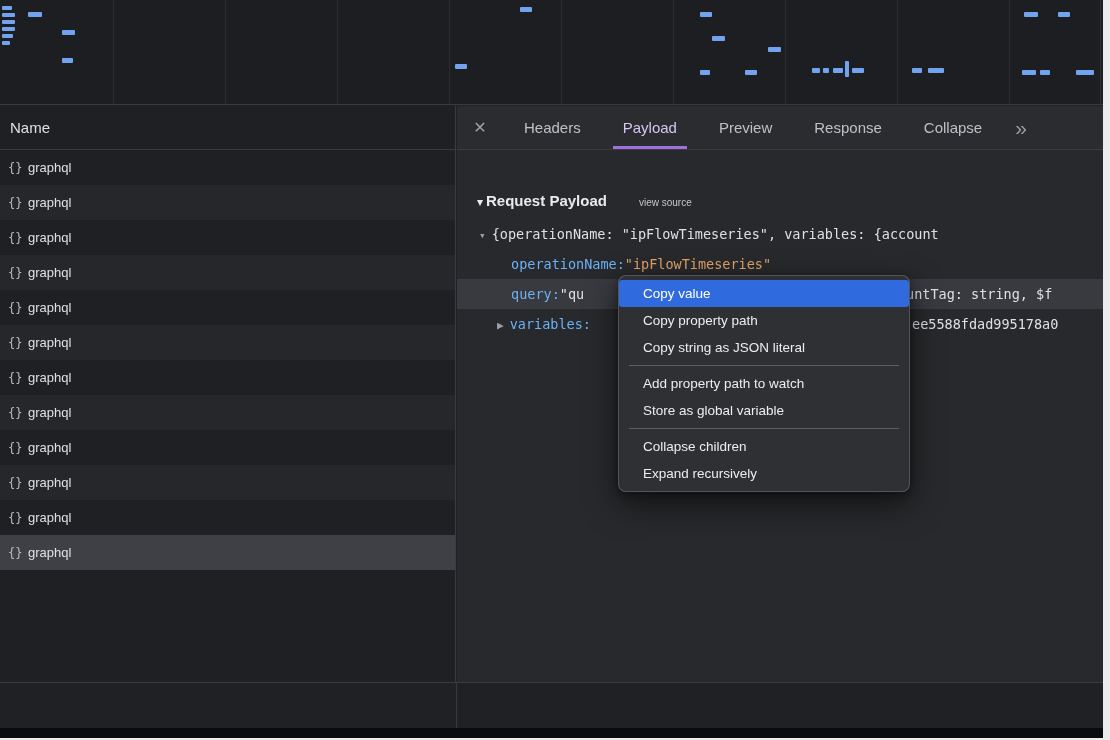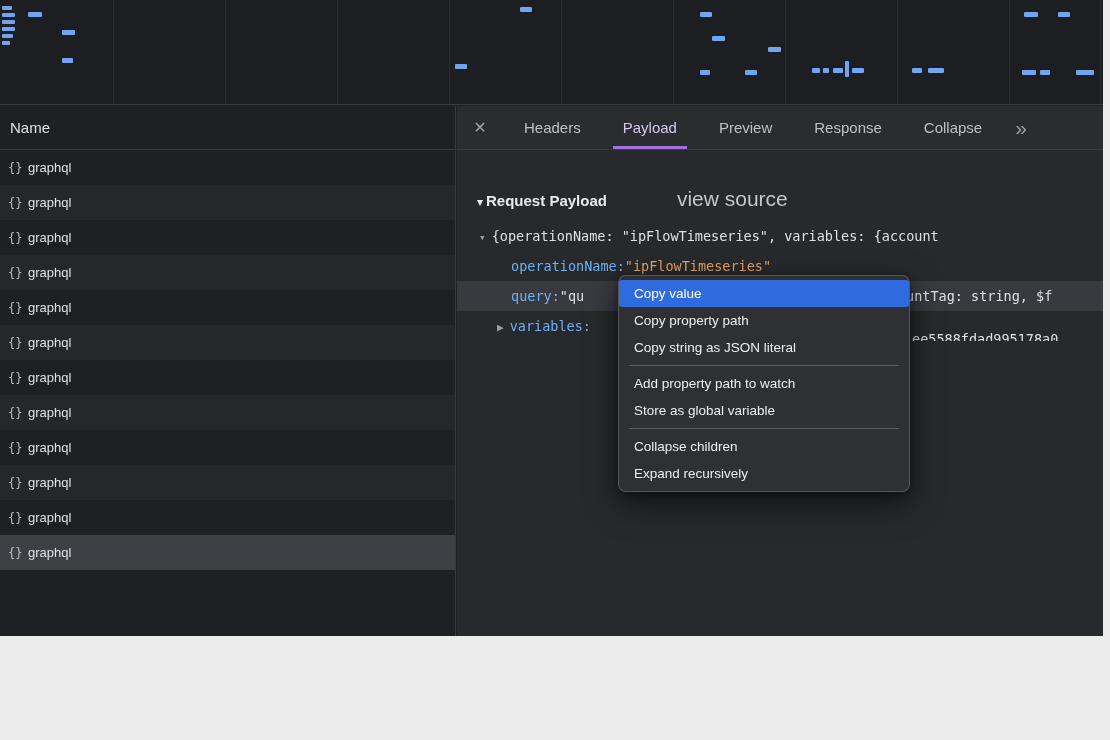--- a/index.html
+++ b/index.html
@@ -4,21 +4,21 @@
 <style>
   * { box-sizing: border-box; margin: 0; padding: 0; }
   html,body { width:1110px; height:740px; }
   body {
     background:#ececec;
     font-family:"Liberation Sans", sans-serif;
     position:relative;
     overflow:hidden;
   }
   .screen {
-    position:absolute; top:0; left:0; width:1103px; height:636px;
+    position:absolute; top:0; left:0; width:1103px; height:738px;
     background:#202124; overflow:hidden;
   }
 
   
   .timeline { position:absolute; top:0; left:0; width:100%; height:105px;
     background:#1d1e21; border-bottom:1px solid #3a3b3f; }
   .gridline { position:absolute; top:0; bottom:0; width:1px; background:#2c2d31; }
   .tl-bar { position:absolute; background:var(--bar-blue,#71a3ef); border-radius:1px; }
 
   
@@ -44,50 +44,50 @@
   .tab { padding:0 10px; margin:0 11px; display:flex; align-items:center;
     font-size:15px; color:#bdc1c6; cursor:pointer; white-space:nowrap; }
   .tab.active { color:var(--tab-active-text,#d6c6f3);
     box-shadow:inset 0 -3px 0 var(--accent-purple,#a070dc); }
   .overflow-btn { margin-left:4px; display:flex; align-items:center; color:#9aa0a6;
     font-size:21px; padding:0 8px; cursor:pointer; }
 
   .payload-header { margin:18px 0 0 20px; display:flex; align-items:baseline; }
   .hdr-tri { color:#e8eaed; font-size:12px; margin-right:3px; }
   .section-title { font-size:15px; font-weight:bold; color:#e8eaed;margin-top:24px; }
-  .view-source { margin-left:70px; font-size:21px; color:#c3c6cb; cursor:pointer; }
+  .view-source { margin-left:32px; font-size:10px; color:#c3c6cb; cursor:pointer; }
 
   .tree { margin-top:10px; font-family:"DejaVu Sans Mono", monospace;
     font-size:13.5px; color:#dde0e4; white-space:nowrap; }
   .trow { height:30px; line-height:30px; position:relative; overflow:hidden; }
   .trow .tri { color:#9aa0a6; font-size:11px; margin-right:6px; }
   .indent0 { padding-left:22px; }
   .indent1 { padding-left:40px; }
   .indent2 { padding-left:54px; }
   .trow.selected { background:var(--tree-selected-bg,#383a40); }
   .key { color:var(--key-blue,#6cb1f5); margin-right:0; }
   .str { color:var(--string-orange,#e2a168); }
   .plain { color:#dde0e4; }
   .frag { position:absolute; top:0; }
   .frag-a { left:449px; }
-  .frag-b { left:455px;margin-top:13px; }
+  .frag-b { left:455px; }
 
   
   .footer { position:absolute; top:682px; left:0; right:0; height:46px;
     background:#202124; border-top:1px solid #3a3b3f; }
   .footer::after { content:""; position:absolute; left:456px; top:0; bottom:0;
     width:1px; background:#3a3b3f; }
   .bottom-band { position:absolute; top:728px; left:0; right:0; height:10px; background:#0b0b0d; }
 
   
   .context-menu { position:absolute; left:618px; top:275px; width:292px;
     background:rgba(48,49,53,0.97); border:1px solid rgba(130,130,136,0.45);
     border-radius:8px; padding:4px 0; z-index:10;
     box-shadow:0 12px 32px rgba(0,0,0,0.55), 0 2px 8px rgba(0,0,0,0.4); }
-  .menu-item { height:27px; line-height:27px; padding-left:15px; font-size:13.5px;
+  .menu-item { height:27px; line-height:27px; padding-left:24px; font-size:13.5px;
     color:#ededee; cursor:default; border-radius:3px; }
   .menu-item.highlighted { background:var(--selection-blue,#2f6bdf); color:#ffffff; }
   .menu-sep { height:1px; background:rgba(255,255,255,0.22); margin:4px 10px; }
 </style>
 </head>
 <body>
 
 <div class="screen">
 
   <div class="timeline">

